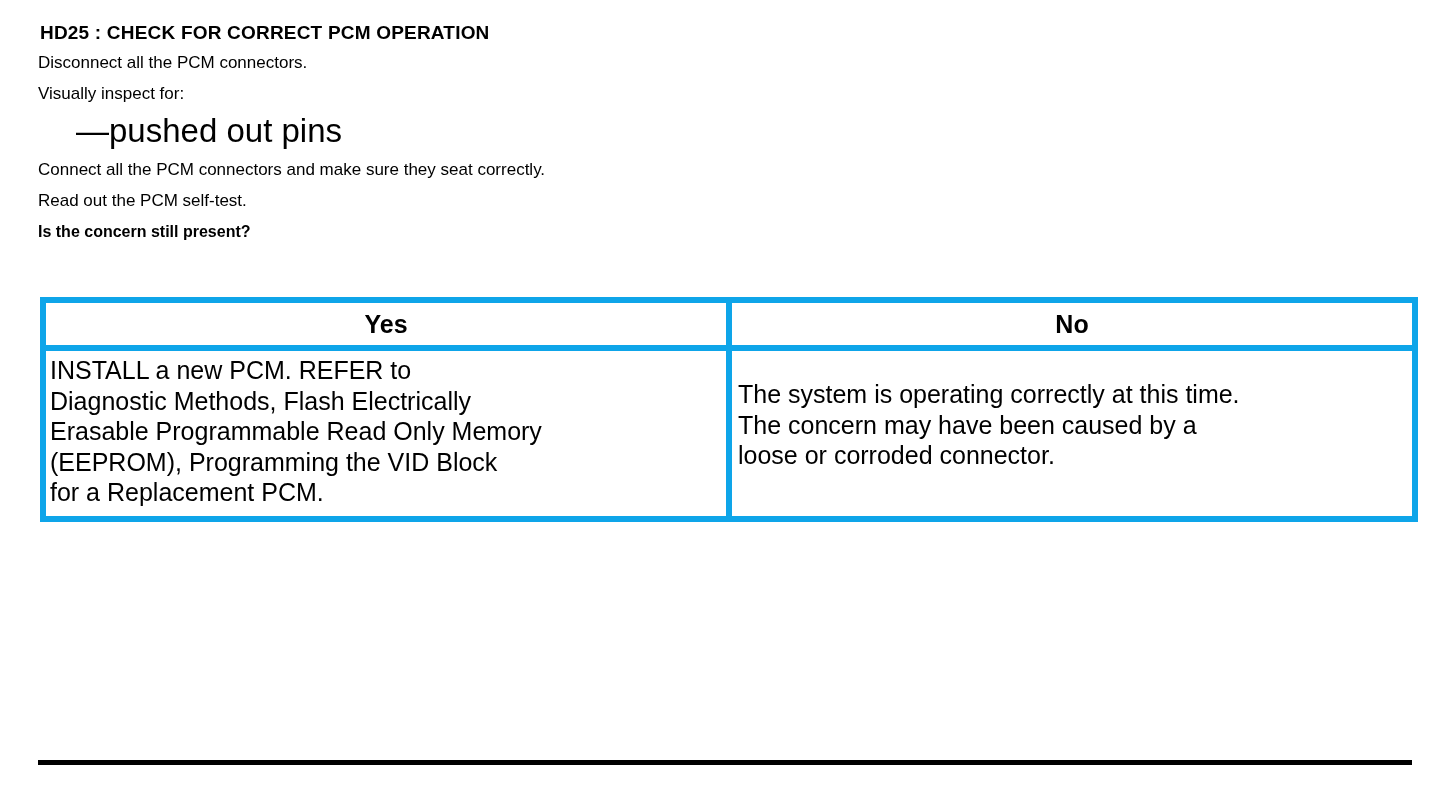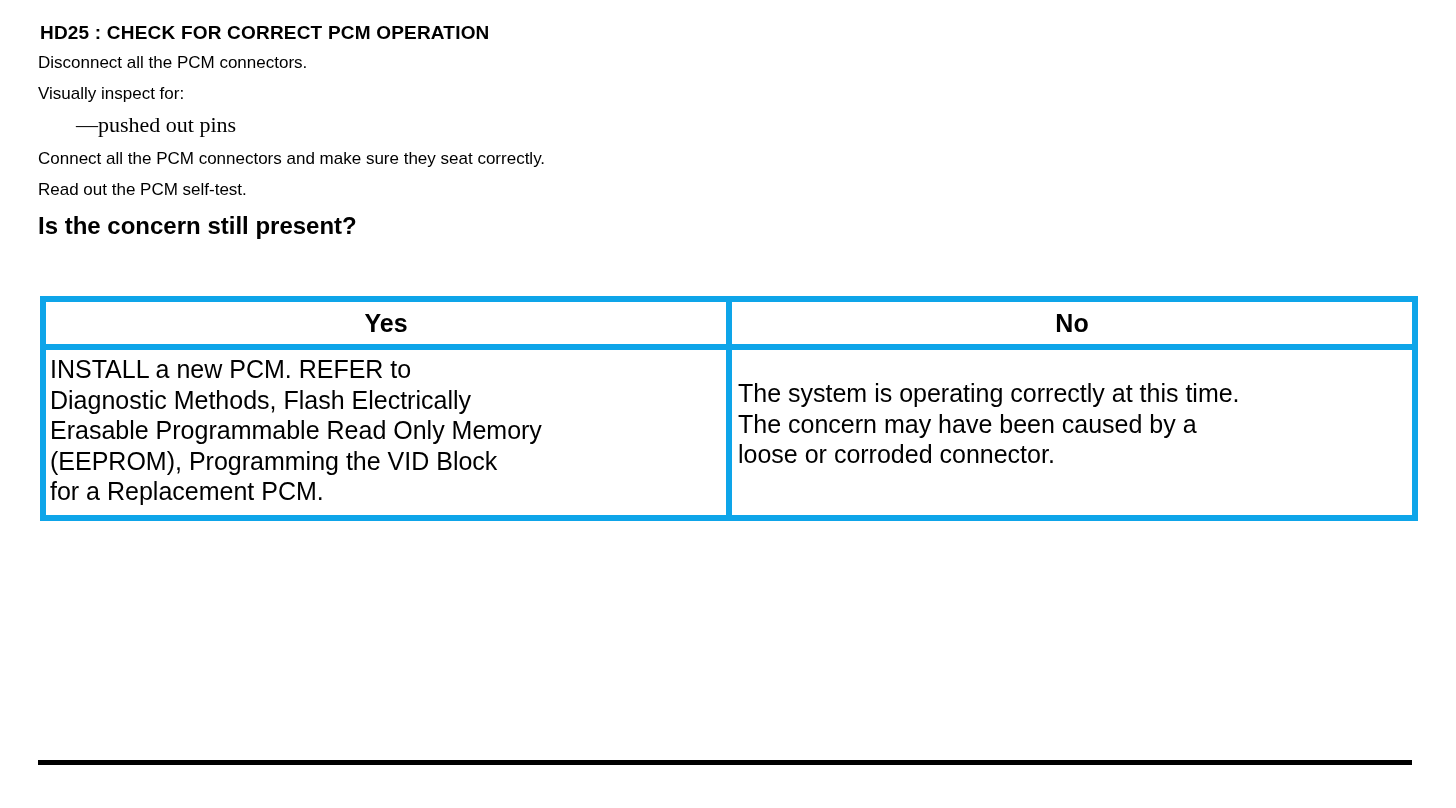--- a/index.html
+++ b/index.html
@@ -33,28 +33,27 @@
     margin: 0 0 14px 0;
     white-space: pre;
   }
   .step.tight {
     margin-bottom: 6px;
   }
   .sublist {
     margin: 0 0 14px 0;
   }
   .sublist .sub-item {
-    font-size: 22px;
+    font-size: 33px;
     line-height: 1.0;
     margin: 12px 0 6px 38px;
     white-space: pre;
-    font-family: Liberation Serif, serif;
   }
   .question {
-    font-size: 24px;
+    font-size: 16px;
     font-weight: bold;
     margin: 0 0 12px 0;
   }
   .spacer {
     height: 44px;
   }
   table.answers {
     border-collapse: collapse;
     width: 1372px;
     margin-left: 2px;

